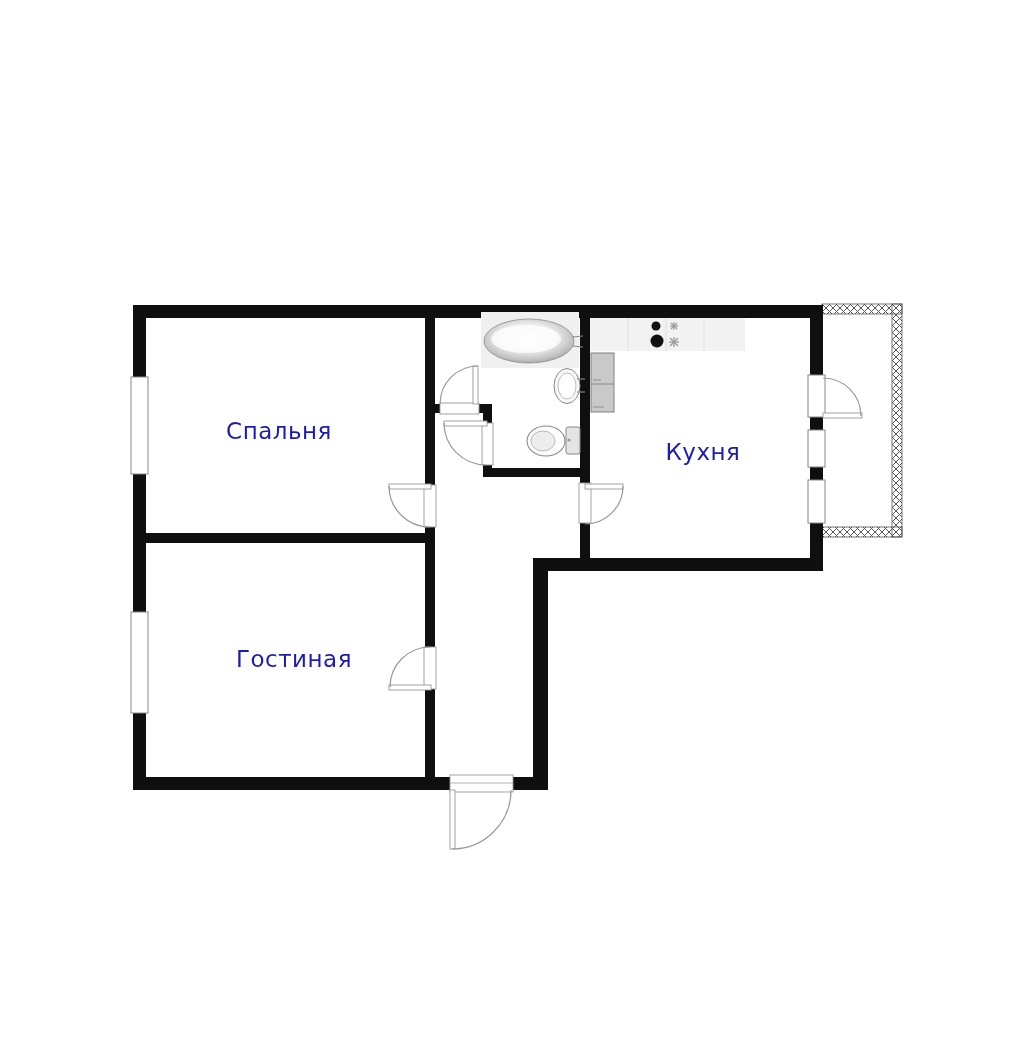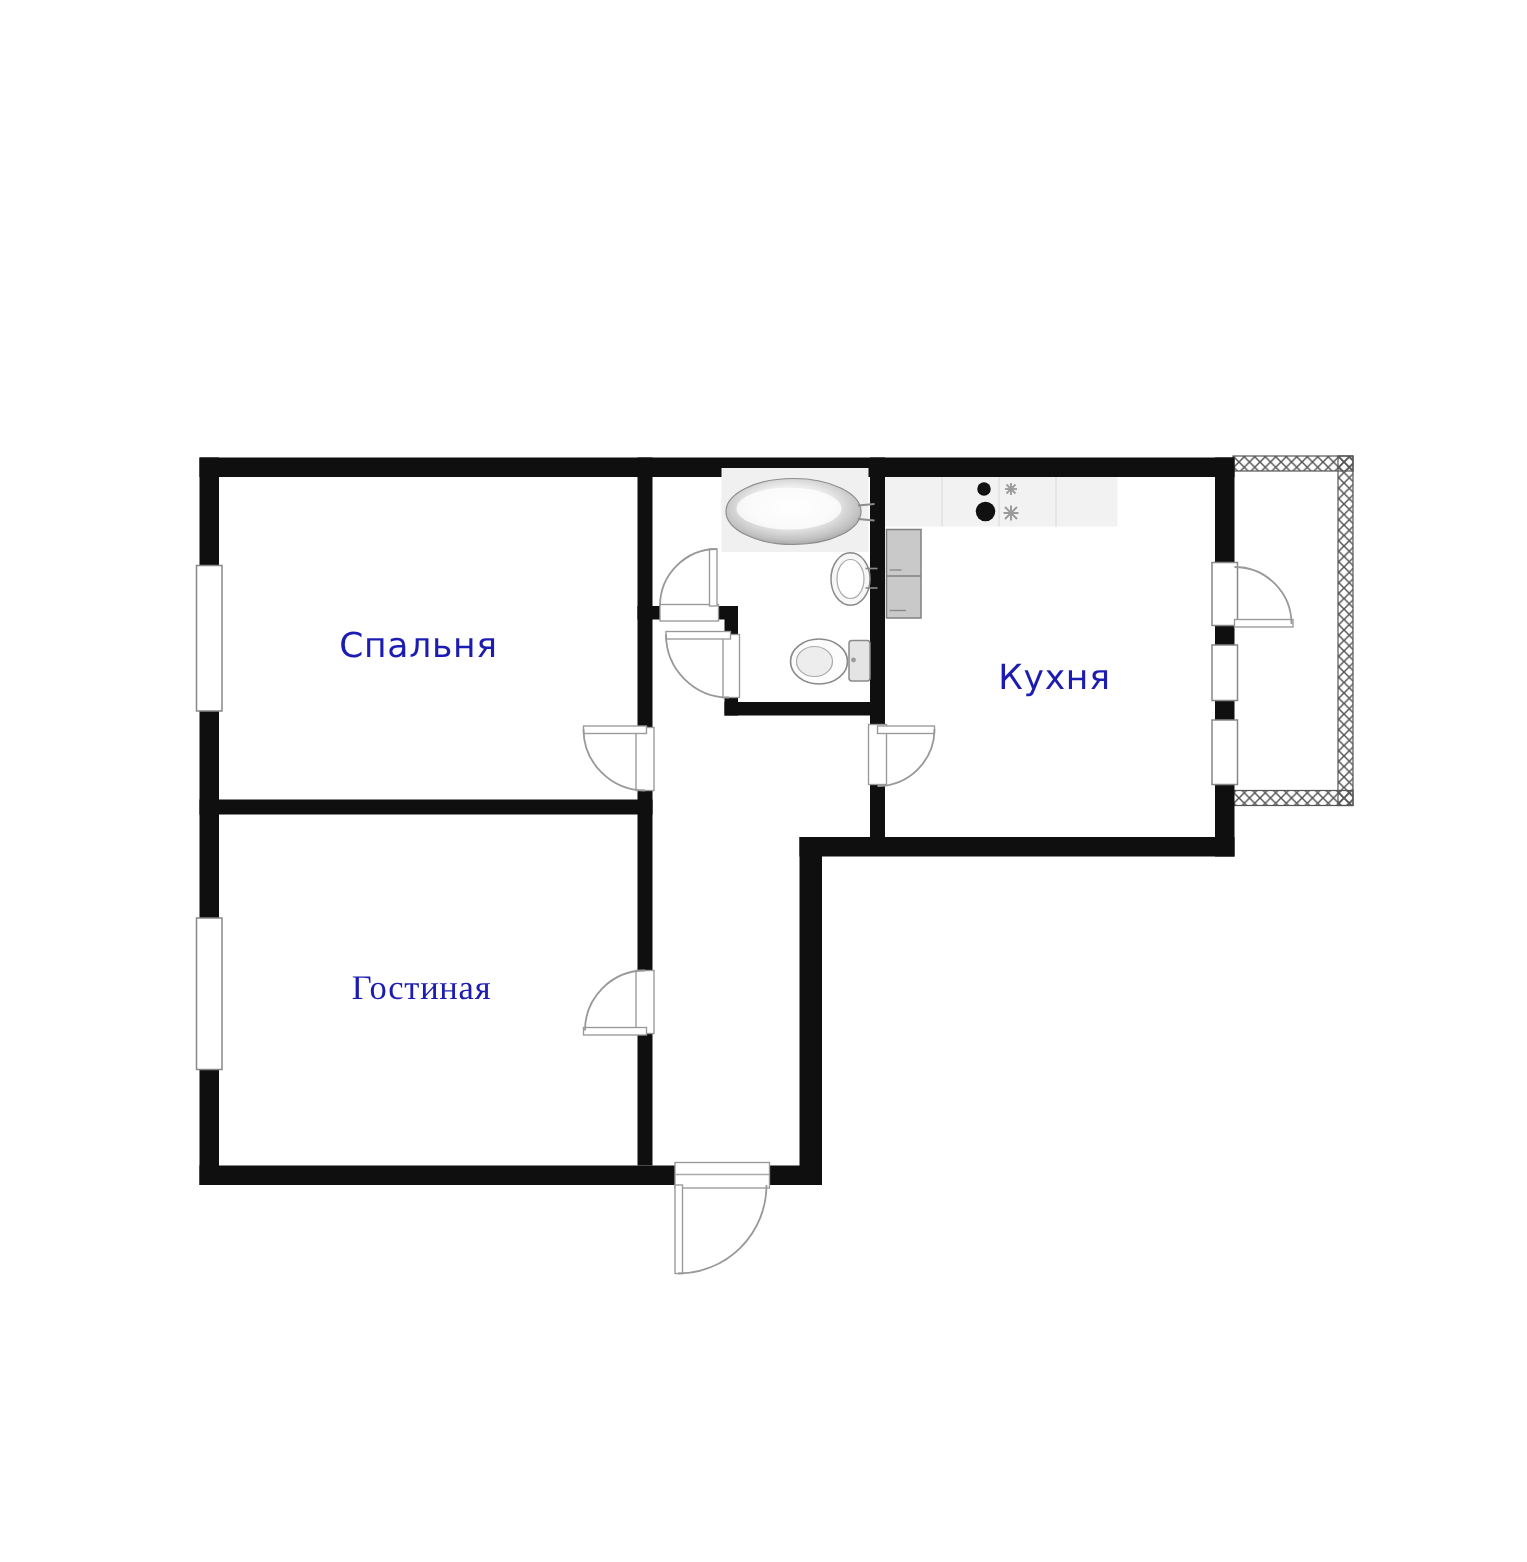--- a/index.html
+++ b/index.html
@@ -173,16 +173,16 @@
         <rect x="566" y="427" width="14" height="27" rx="2" fill="#e4e4e4" stroke="#8a8a8a" stroke-width="1"></rect>
         <circle cx="569" cy="440" r="1.6" fill="#9a9a9a"></circle>
         <ellipse cx="546" cy="441" rx="19" ry="15" fill="#fcfcfc" stroke="#8a8a8a" stroke-width="1.1"></ellipse>
         <ellipse cx="543" cy="441" rx="12" ry="10" fill="#ededed" stroke="#ababab" stroke-width="0.8"></ellipse>
       </g>
     </g>
   </svg>
 
 
   <div class="room-label" style="left:279px; top:431px;">Спальня</div>
-  <div class="room-label" style="left:281px; top:659px;font-family:Liberation Serif, serif;">Гостиная</div>
+  <div class="room-label" style="left:294px; top:659px;">Гостиная</div>
   <div class="room-label" style="left:703px; top:452px;">Кухня</div>
 
 </div>
 
 </body></html>

